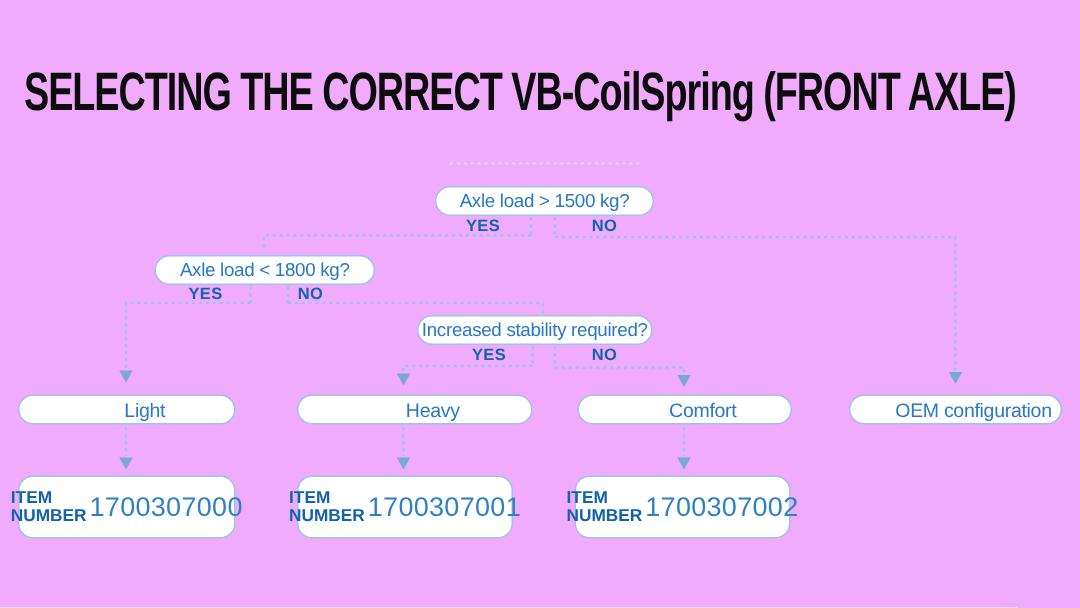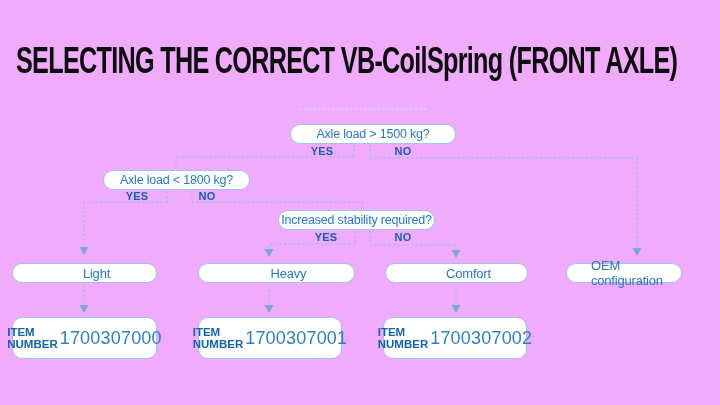--- a/index.html
+++ b/index.html
@@ -66,21 +66,21 @@
     <polygon points="451.5,250 460.5,250 456,258"></polygon>
 
     <path d="M84,285 V304"></path>
     <polygon points="79.5,305 88.5,305 84,313"></polygon>
     <path d="M269,285 V304"></path>
     <polygon points="264.5,305 273.5,305 269,313"></polygon>
     <path d="M456,285 V304"></path>
     <polygon points="451.5,305 460.5,305 456,313"></polygon>
   </svg>
 
-  <div class="node decision" style="left:290px;top:124px;width:166px;">
+  <div class="node decision" style="left:290px;top:124px;width:146px;">
     <span>Axle load &gt; 1500 kg?</span>
   </div>
   <div class="blabel" style="left:302px;top:145px;">YES</div>
   <div class="blabel" style="left:383px;top:145px;">NO</div>
 
   <div class="node decision" style="left:103px;top:170px;width:147px;">
     <span>Axle load &lt; 1800 kg?</span>
   </div>
   <div class="blabel" style="left:117px;top:190px;">YES</div>
   <div class="blabel" style="left:187px;top:190px;">NO</div>
@@ -93,21 +93,21 @@
 
   <div class="node result" style="left:12px;top:263px;width:145px;">
     <span>Light</span>
   </div>
   <div class="node result" style="left:198px;top:263px;width:157px;">
     <span>Heavy</span>
   </div>
   <div class="node result" style="left:385px;top:263px;width:143px;">
     <span>Comfort</span>
   </div>
-  <div class="node result" style="left:566px;top:263px;width:116px;">
+  <div class="node result" style="left:566px;top:263px;width:142px;">
     <span>OEM configuration</span>
   </div>
 
   <div class="node itembox" style="left:12px;top:317px;width:145px;">
     <span class="head">ITEM NUMBER</span>
     <span class="num">1700307000</span>
   </div>
   <div class="node itembox" style="left:198px;top:317px;width:144px;">
     <span class="head">ITEM NUMBER</span>
     <span class="num">1700307001</span>

